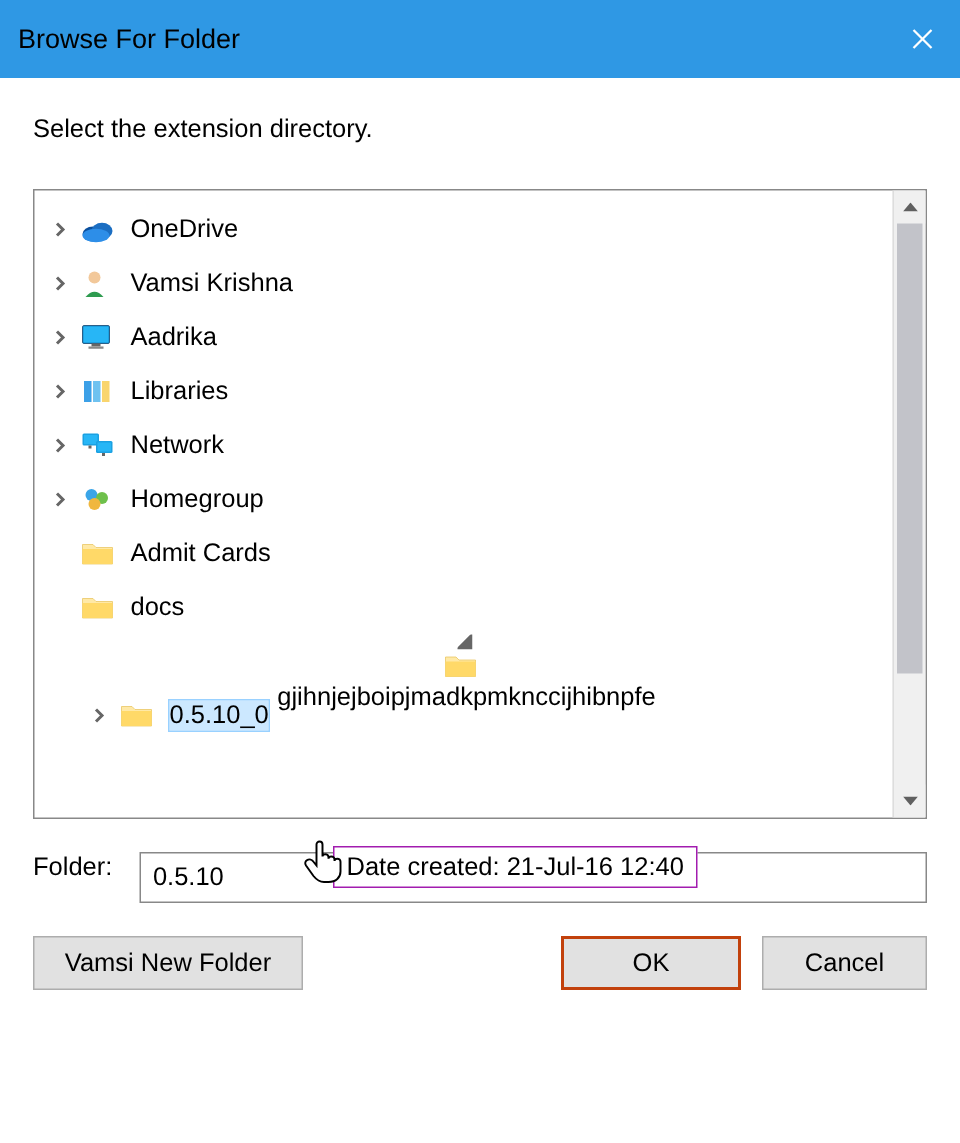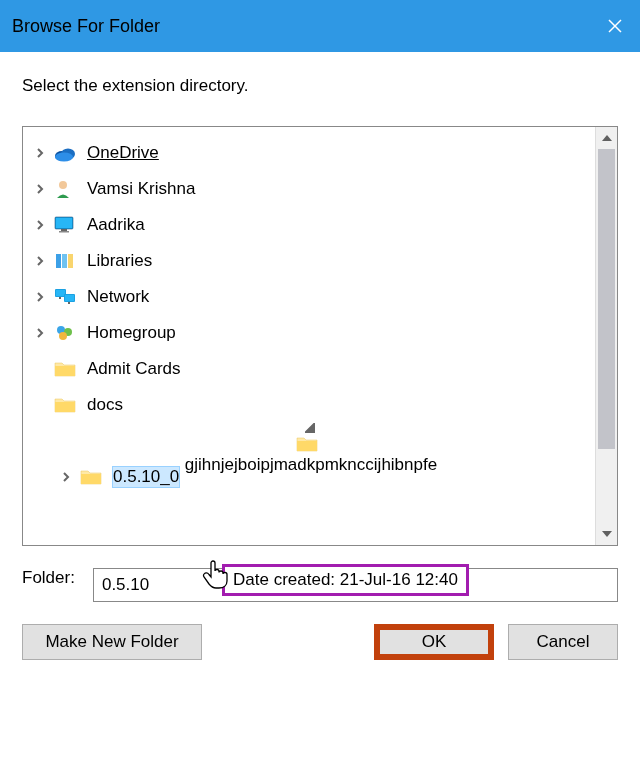--- a/index.html
+++ b/index.html
@@ -26,26 +26,26 @@
 
     .scrollbar { position: absolute; right: 0; top: 0; bottom: 0; width: 22px; background: #f0f0f0; border-left: 1px solid #ddd; }
     .scroll-arrow { height: 22px; display: flex; align-items: center; justify-content: center; background: #f0f0f0; }
     .scroll-arrow svg { fill: #606060; }
     .scroll-thumb { position: absolute; top: 22px; left: 2px; right: 2px; height: 300px; background: #c2c3c9; }
 
     .folder-row { display: flex; align-items: flex-start; margin-top: 22px; gap: 18px; }
     .folder-label { font-size: 17px; }
     .folder-input { flex: 1; height: 34px; border: 1px solid #888; font-size: 17px; padding: 0 8px; font-family: inherit; }
 
-    .tooltip { position: absolute; background: #fff; border: 3px solid #a21caf; padding: 3px 8px; font-size: 17px; color: #000; z-index: 10; }
+    .tooltip { position: absolute; background: #fff; border: 1px solid #a21caf; padding: 3px 8px; font-size: 17px; color: #000; z-index: 10; }
 
     .button-row { display: flex; justify-content: space-between; margin-top: 22px; }
     .btn { height: 36px; border: 1px solid #adadad; background: #e1e1e1; font-size: 17px; font-family: inherit; cursor: pointer; }
     .btn-make { width: 180px; }
-    .btn-ok { width: 120px; border: 6px solid #c2410c; background: #e1e1e1; }
+    .btn-ok { width: 120px; border: 2px solid #c2410c; background: #e1e1e1; }
     .btn-cancel { width: 110px; }
     .right-btns { display: flex; gap: 14px; }
 
     .cursor-hand { position: absolute; z-index: 20; pointer-events: none; }
   </style>
 </head>
 <body>
 
 <div class="titlebar">
   <span class="titlebar-title">Browse For Folder</span>
@@ -55,21 +55,21 @@
         <line x1="14" y1="2" x2="2" y2="14"></line>
       </svg>
   </div>
 </div>
 
 <div class="content">
   <div class="instruction">Select the extension directory.</div>
 
   <div class="tree-container">
     <div class="tree" id="tree">
-        <div class="tree-row" style="padding-left: 4px; text-decoration: underline;">
+        <div class="tree-row" style="padding-left: 4px;">
     <span class="expander">
             <svg width="10" height="10" viewBox="0 0 10 10">
               <polyline points="3,1 7,5 3,9"></polyline>
             </svg>
           </span>
     <span class="icon-box">
             <svg width="24" height="22" viewBox="0 0 24 22">
               <ellipse cx="9" cy="14" rx="7" ry="5" fill="#0a4f9e"></ellipse>
               <ellipse cx="15" cy="12" rx="7" ry="5.5" fill="#1b6ec2"></ellipse>
               <ellipse cx="11" cy="15" rx="9" ry="4.5" fill="#2d8ee8"></ellipse>
@@ -220,21 +220,21 @@
     </div>
   </div>
 
   <div class="folder-row" style="position:relative;">
     <span class="folder-label">Folder:</span>
     <input type="text" class="folder-input" value="0.5.10" style="">
     <div class="tooltip" style="left:200px; top:-4px;">Date created: 21-Jul-16 12:40</div>
   </div>
 
   <div class="button-row">
-    <button class="btn btn-make">Make New Folder</button>
+    <button class="btn btn-make">Vamsi New Folder</button>
     <div class="right-btns">
       <button class="btn btn-ok">OK</button>
       <button class="btn btn-cancel">Cancel</button>
     </div>
   </div>
 </div>
 
 <div class="cursor-hand" style="left:202px; top:560px;">
   <svg width="26" height="30" viewBox="0 0 26 30">
     <path d="M9 3 C9 1.9 9.9 1 11 1 C12.1 1 13 1.9 13 3 L13 11 C13 10 13.9 9.5 15 9.5 C16 9.5 17 10.3 17 11.5 L17 12.5 C17 11.5 17.9 11 19 11 C20 11 21 11.8 21 13 L21 14 C21 13 21.9 12.5 23 12.5 C24 12.5 25 13.3 25 14.5 L25 21 C25 25 22 28 17 28 L14 28 C11 28 9 26.5 7 24 L2 17 C1 15.5 1.5 14 3 13.2 C4.2 12.6 6 13 7 14.5 L9 17 Z" fill="white" stroke="black" stroke-width="1.3"></path>

